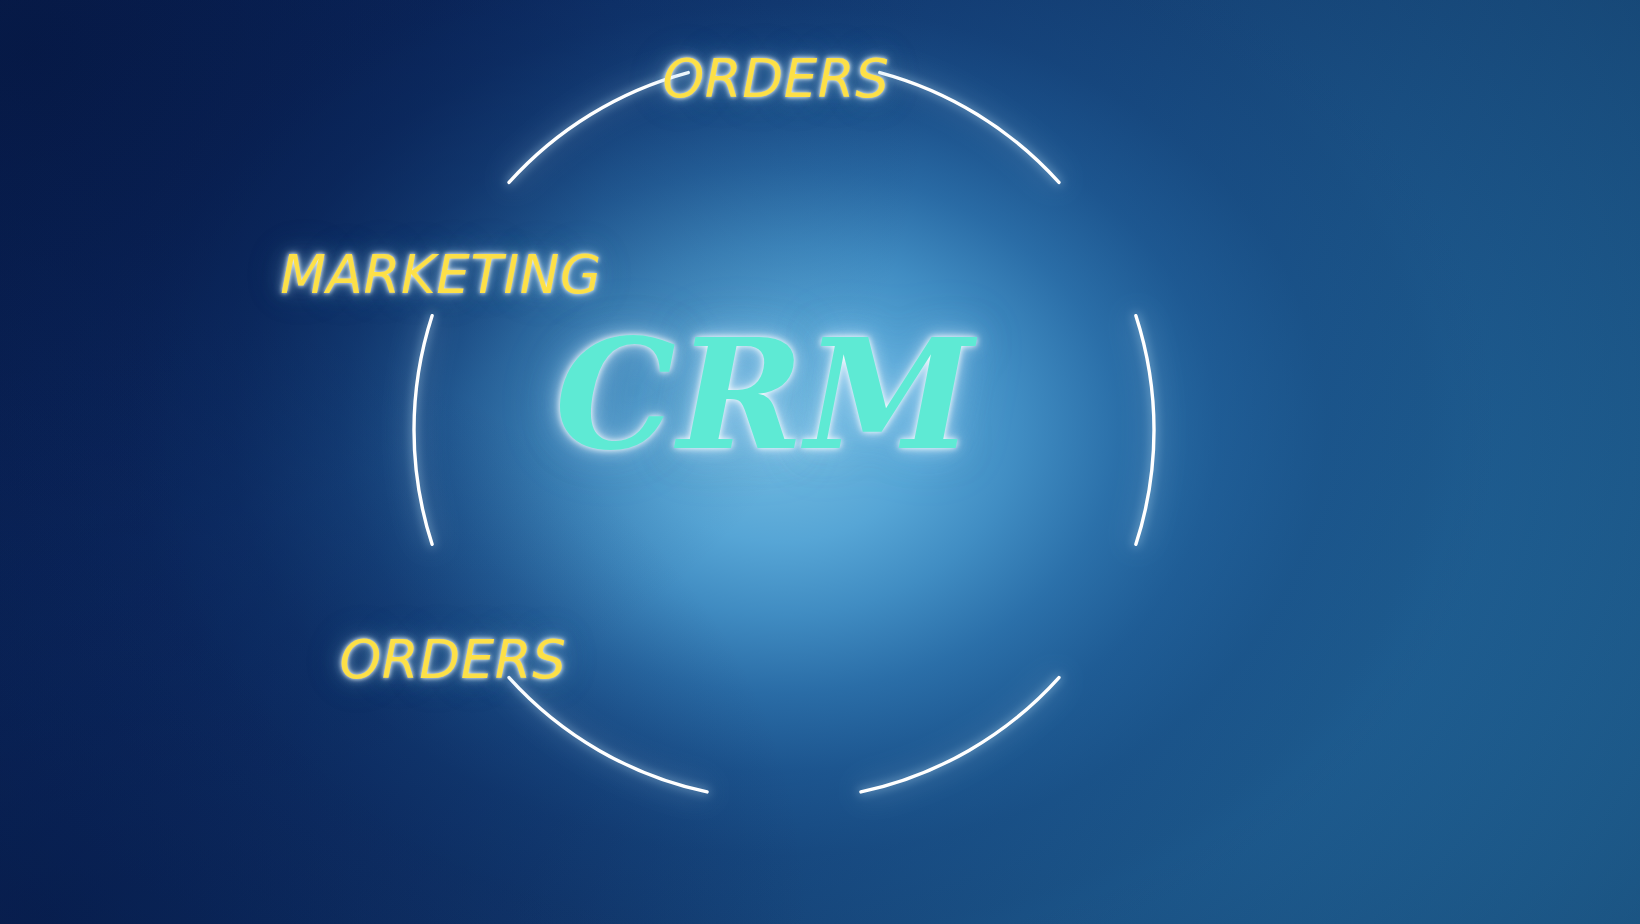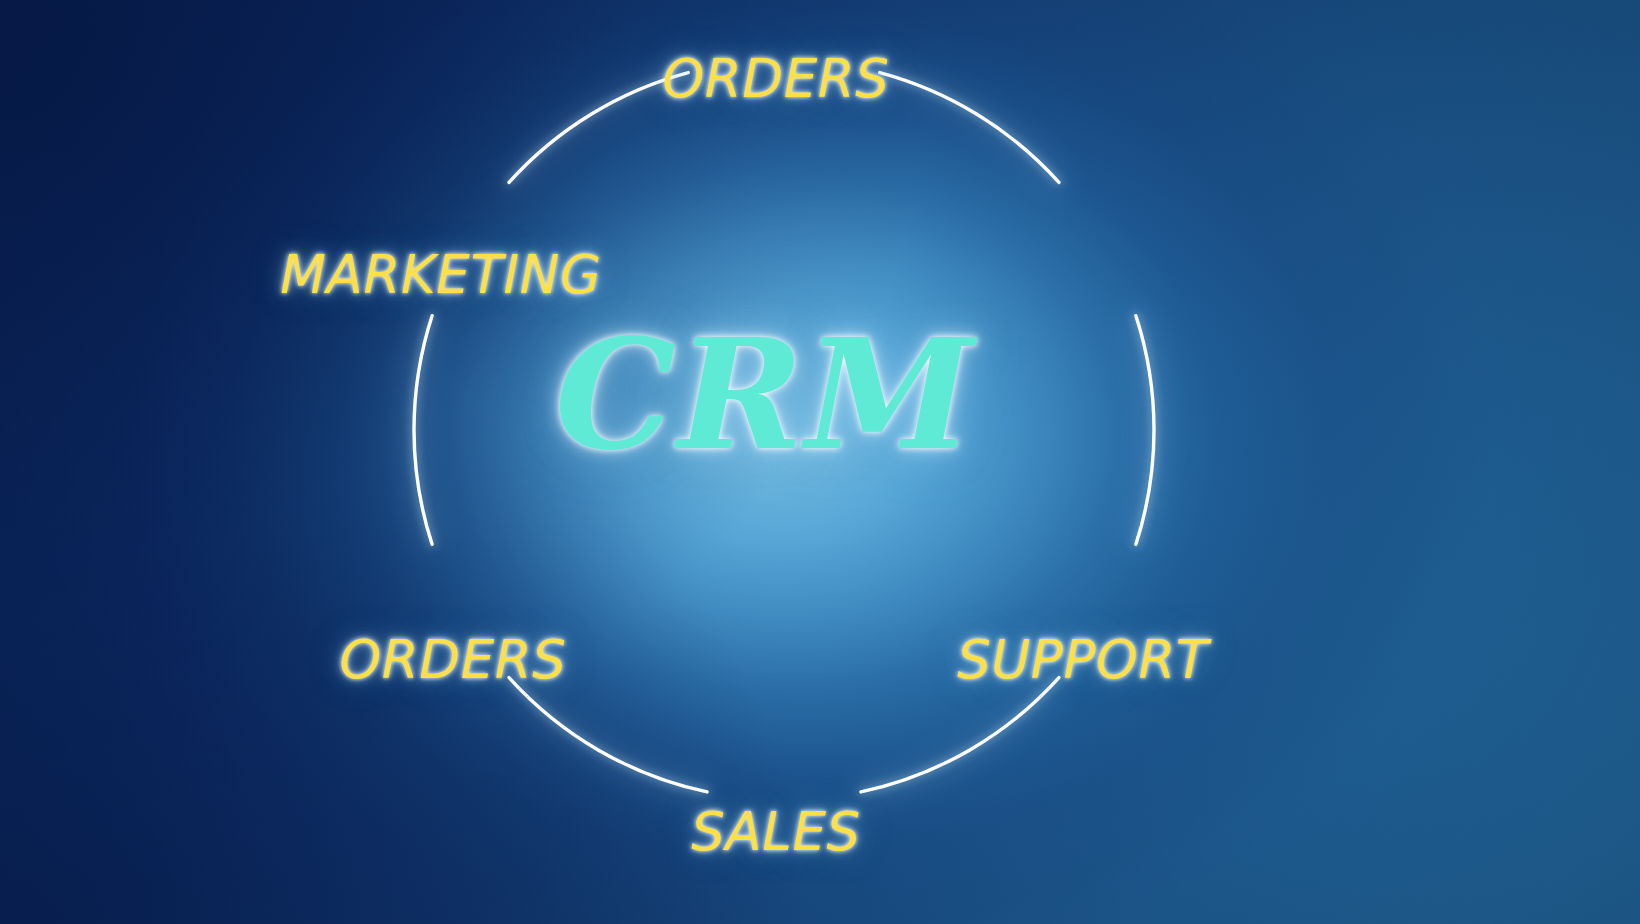--- a/index.html
+++ b/index.html
@@ -161,23 +161,21 @@
         <path d="M 1058.96 677.58 A 370 370 0 0 1 860.93 791.91"></path>
         <path d="M 707.07 791.91 A 370 370 0 0 1 509.04 677.58"></path>
         <path d="M 432.11 544.34 A 370 370 0 0 1 432.11 315.66"></path>
         <path d="M 509.04 182.42 A 370 370 0 0 1 688.24 72.61"></path>
       </g>
   </svg>
 
   <div class="label node-label" id="lbl-orders">ORDERS</div>
 
 
-  <div class="label node-label" id="lbl-support">SUPPORT</div>
 
-  <div class="label node-label" id="lbl-sales">SALES</div>
 
   <div class="label node-label" id="lbl-service">ORDERS</div>
 
   <div class="label node-label" id="lbl-analysis">MARKETING</div>
 
   <div id="center-label">CRM</div>
 
 </div>
 
 </body></html>

